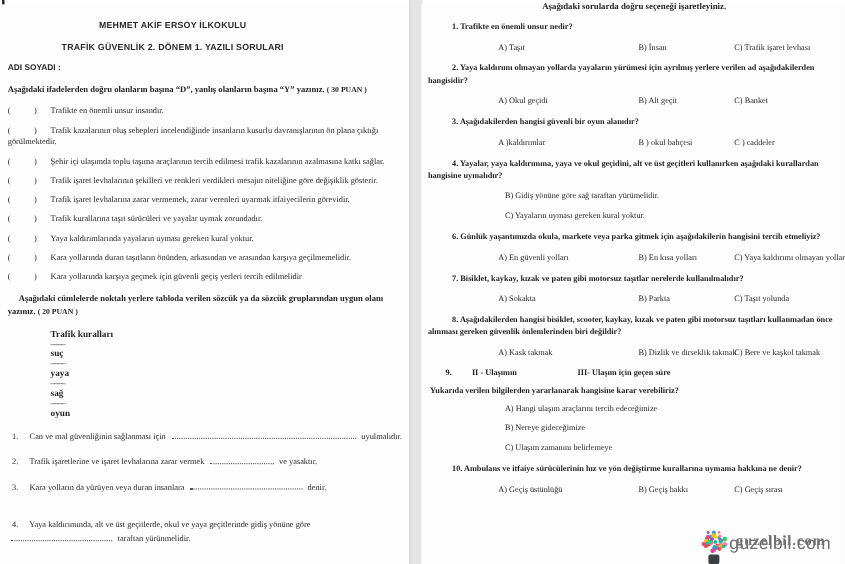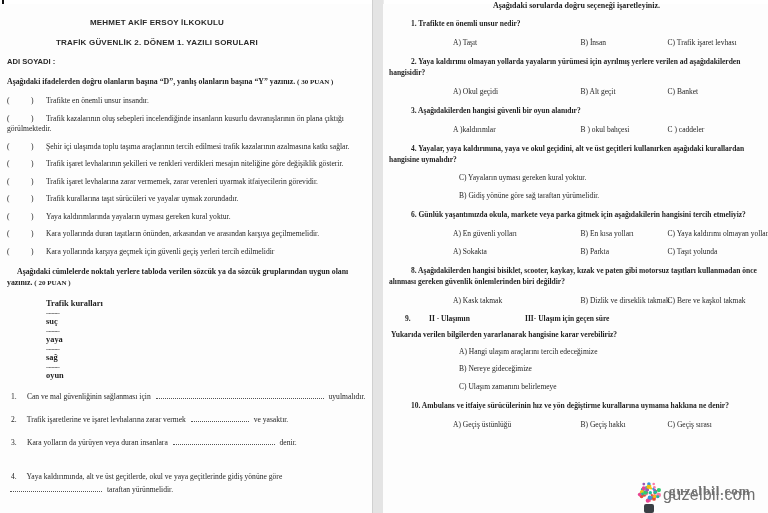--- a/index.html
+++ b/index.html
@@ -147,33 +147,34 @@
             <p class="q-stem">3.  Aşağıdakilerden hangisi güvenli bir oyun alanıdır?</p>
             <div class="opt-row">
               <span class="opt">A )kaldırımlar</span>
               <span class="opt">B ) okul bahçesi</span>
               <span class="opt">C ) caddeler</span>
             </div>
           </div>
           <div class="q-block">
             <p class="q-stem">4.  Yayalar, yaya kaldırımına, yaya ve okul geçidini, alt ve üst geçitleri kullanırken aşağıdaki kurallardan hangisine uymalıdır?</p>
             <div class="opt-col">
+              <span class="opt">B)   Gidiş yönüne göre sağ taraftan yürümelidir.</span>
               <span class="opt">C)   Yayaların uyması gereken kural yoktur.</span>
-              <span class="opt">B)   Gidiş yönüne göre sağ taraftan yürümelidir.</span>
             </div>
           </div>
           <div class="q-block">
             <p class="q-stem">6.  Günlük yaşantımızda okula, markete veya parka gitmek için aşağıdakilerin hangisini tercih etmeliyiz?</p>
             <div class="opt-row">
               <span class="opt">A) En güvenli yolları</span>
               <span class="opt">B) En kısa yolları</span>
               <span class="opt">C) Yaya kaldırımı olmayan yolları</span>
             </div>
           </div>
           <div class="q-block">
+            <p class="q-stem">7.  Bisiklet, kaykay, kızak ve paten gibi motorsuz taşıtlar nerelerde kullanılmalıdır?</p>
             <div class="opt-row">
               <span class="opt">A) Sokakta</span>
               <span class="opt">B) Parkta</span>
               <span class="opt">C) Taşıt yolunda</span>
             </div>
           </div>
           <div class="q-block">
             <p class="q-stem">8.  Aşağıdakilerden hangisi bisiklet, scooter, kaykay, kızak ve paten gibi motorsuz taşıtları kullanmadan önce alınması gereken güvenlik önlemlerinden biri değildir?</p>
             <div class="opt-row">
               <span class="opt">A) Kask takmak</span>

